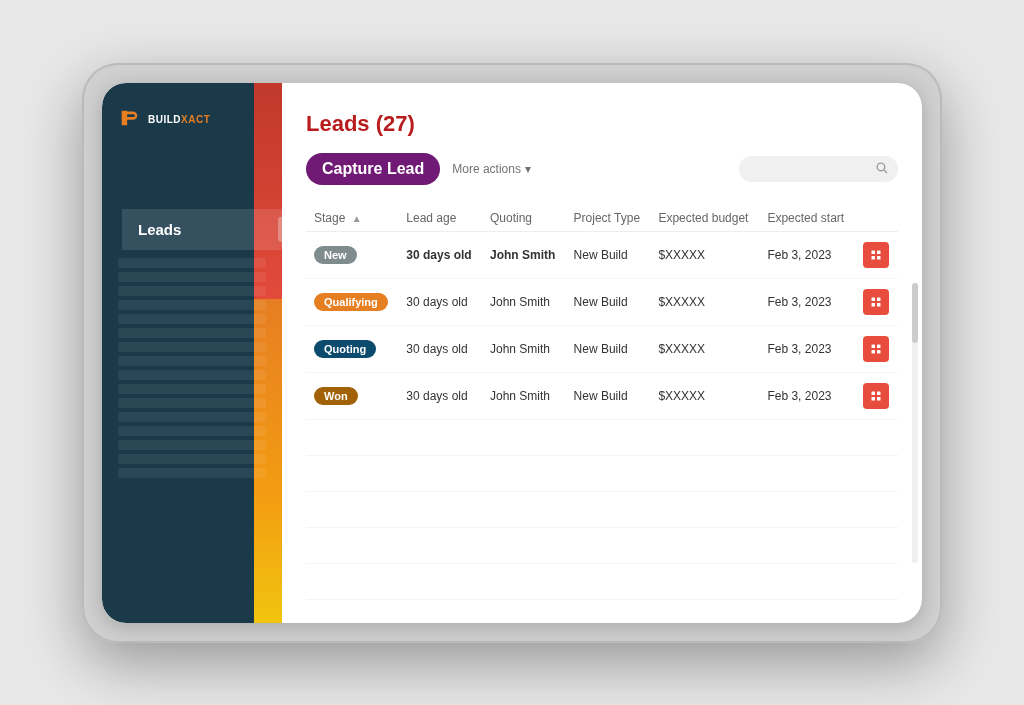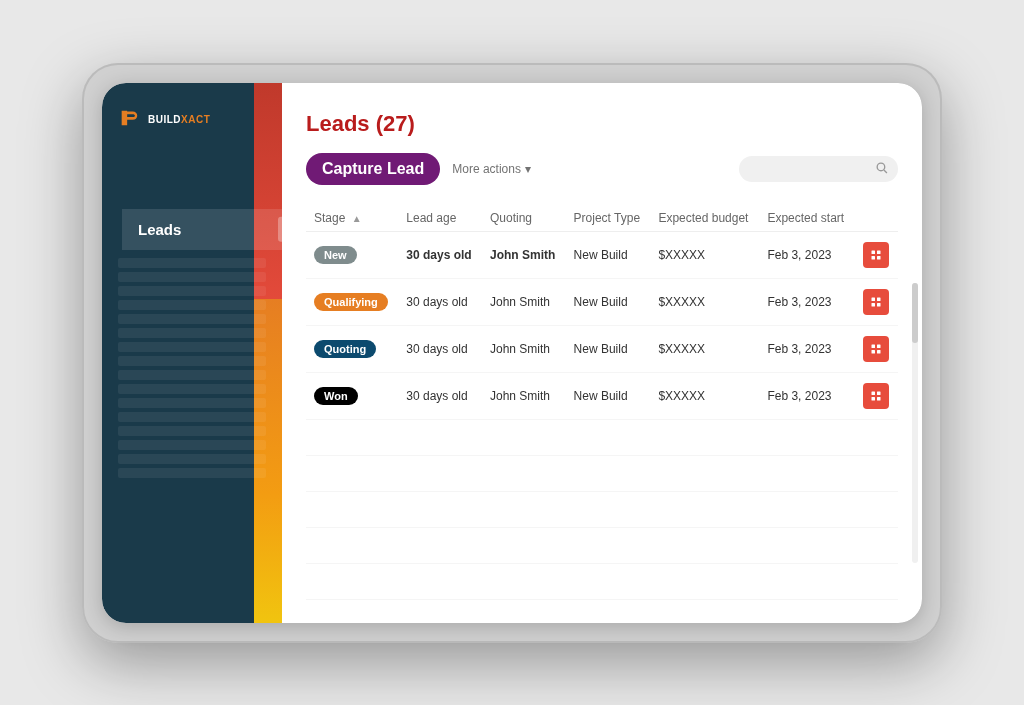--- a/index.html
+++ b/index.html
@@ -228,21 +228,21 @@
       border-radius: 12px;
       padding: 3px 10px;
       font-size: 11px;
       font-weight: 700;
       color: #fff;
     }
 
     .badge-new { background: #7f8c8d; }
     .badge-qualifying { background: #e67e22; }
     .badge-quoting { background: #0c4a6e; }
-    .badge-won { background: #000000; }
+    .badge-won { background: #a16207; }
 
     .bold-cell {
       font-weight: 700;
       color: #111;
     }
 
     .action-btn {
       width: 26px;
       height: 26px;
       background: #e74c3c;

